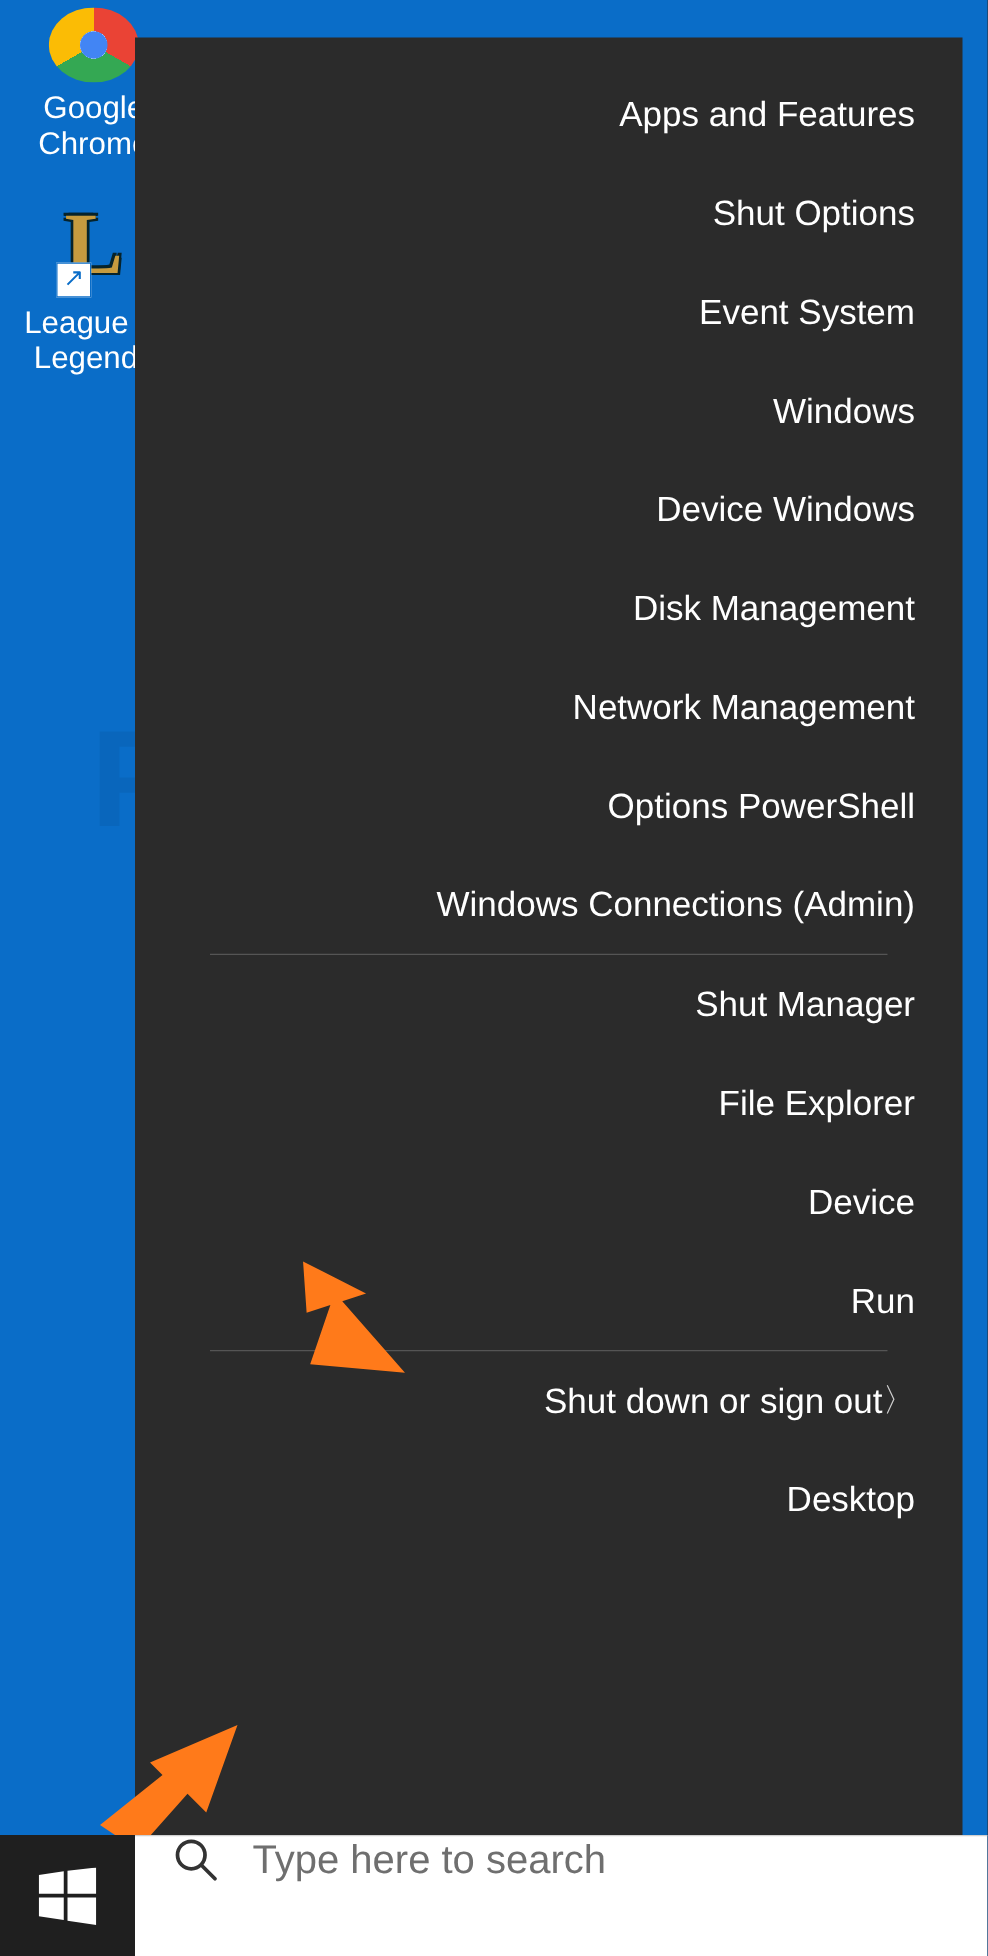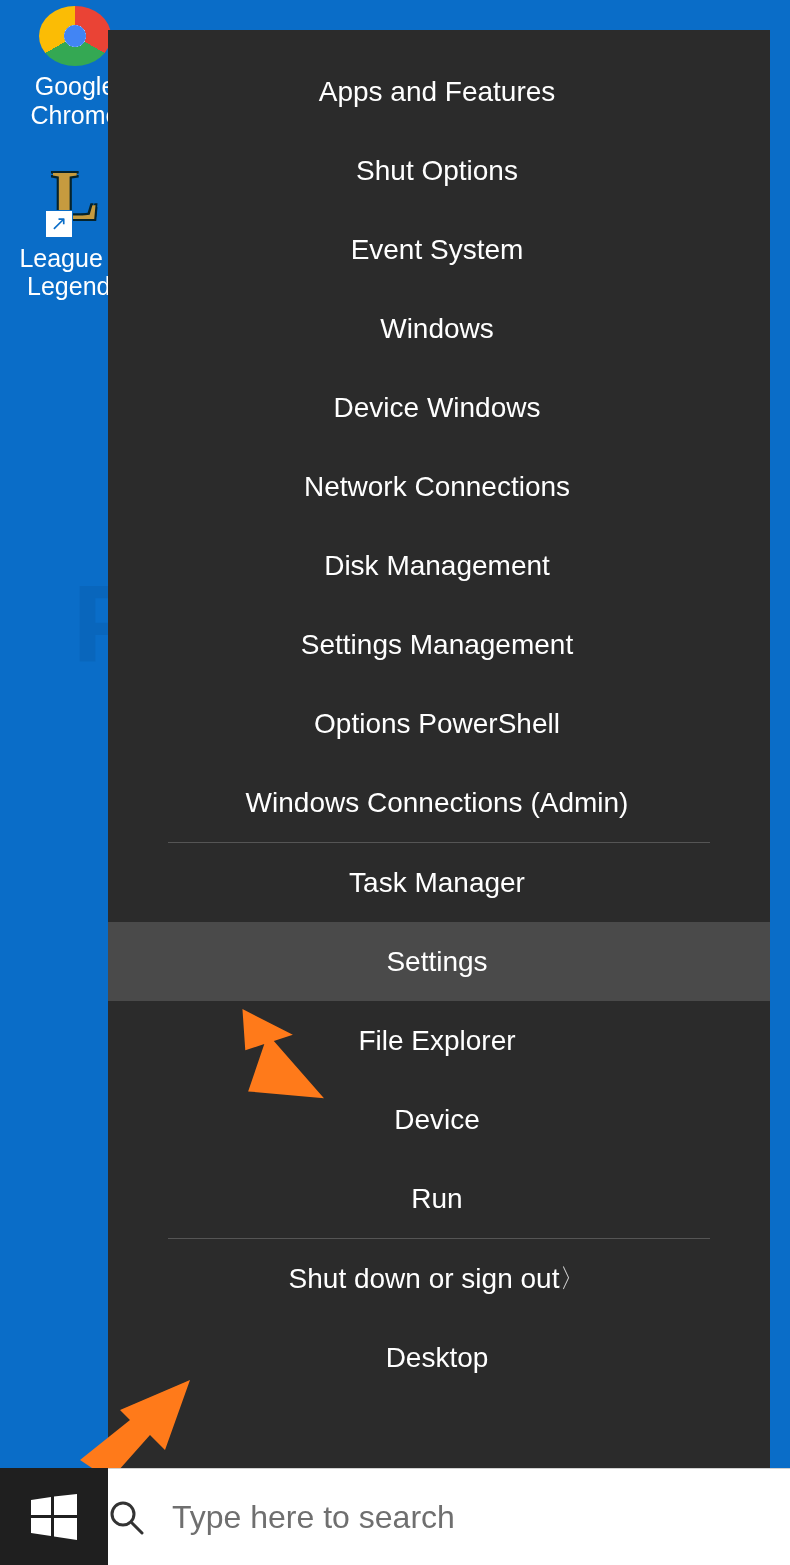--- a/index.html
+++ b/index.html
@@ -89,21 +89,21 @@
     font-size: 28px;
     font-weight: 400;
     padding-top: 22px;
   }
   .winx .item {
     height: 79px;
     padding-left: 34px;
     padding-right: 38px;
     display: flex;
     align-items: center;
-    justify-content: center;
+    justify-content: flex-end;
     cursor: default;
   }
   .winx .item.hover {
     background: #4a4a4a;
   }
   .winx .sep {
     height: 1px;
     background: #555555;
     margin: 0 60px 0 60px;
   }
@@ -130,21 +130,22 @@
   .start-btn {
     width: 108px; height: 97px;
     background: #1f1f1f;
     display:flex; align-items:center; justify-content:center;
   }
   .start-btn svg { width:46px; height:46px; }
   .searchbar {
     flex: 1;
     background: #ffffff;
     display:flex;
-    align-items:center;
+    align-items:flex-start;
+    padding-left: 30px;
     gap: 28px;
     border-top: 1px solid #d0d0d0;
   }
   .searchbar .mag { width:36px; height:36px; color:#333; }
   .searchbar .ph {
     color:#6f6f6f;
     font-size: 32px;
   }
 </style>
 </head>
@@ -175,42 +176,36 @@
   <div class="item">
       <span>Event System</span>
     </div>
   <div class="item">
       <span>Windows</span>
     </div>
   <div class="item">
       <span>Device Windows</span>
     </div>
   <div class="item">
-      <span>Network Connections</span>
-    </div>
-  <div class="item">
       <span>Disk Management</span>
     </div>
   <div class="item">
-      <span>Settings Management</span>
+      <span>Network Management</span>
     </div>
   <div class="item">
       <span>Options PowerShell</span>
     </div>
   <div class="item">
       <span>Windows Connections (Admin)</span>
     </div>
 
   <div class="sep"></div>
 
   <div class="item">
-      <span>Task Manager</span>
-    </div>
-  <div class="item hover">
-      <span>Settings</span>
+      <span>Shut Manager</span>
     </div>
   <div class="item">
       <span>File Explorer</span>
     </div>
   <div class="item">
       <span>Device</span>
     </div>
   <div class="item">
       <span>Run</span>
     </div>

